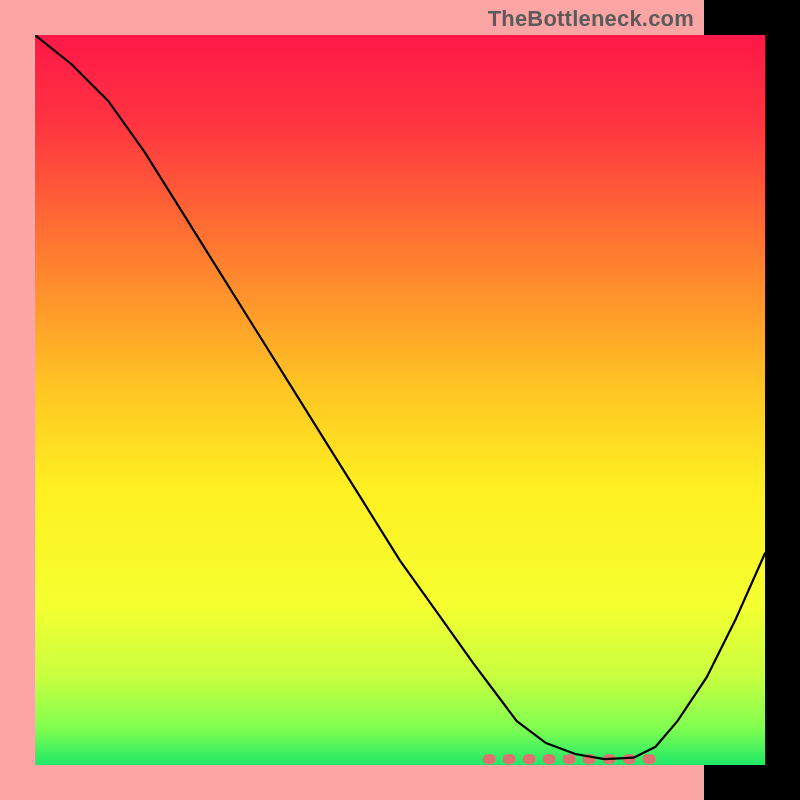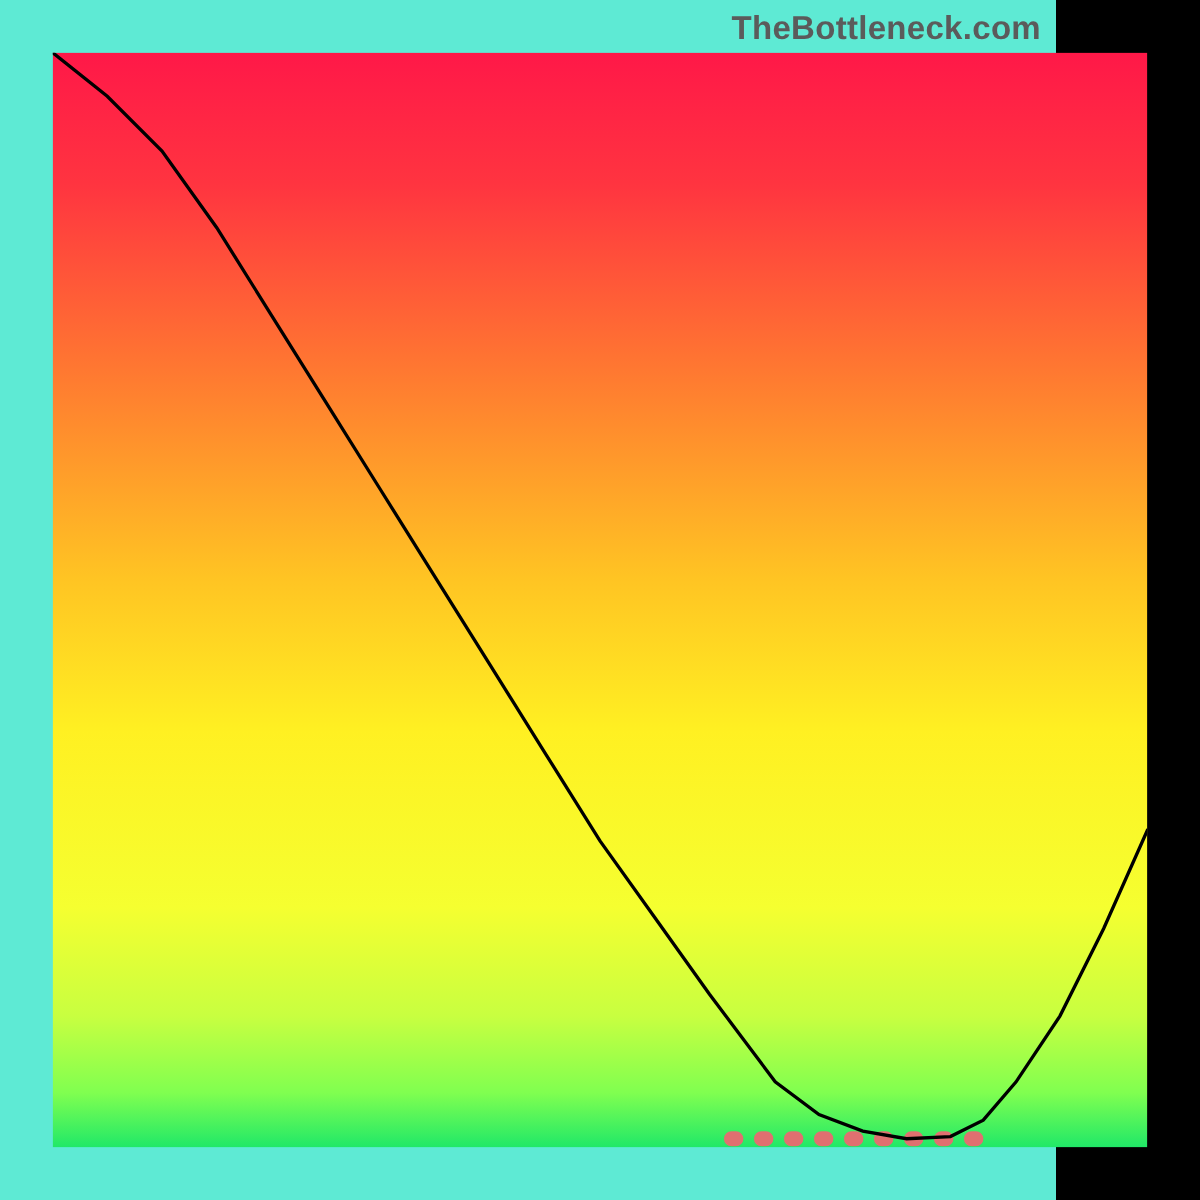--- a/index.html
+++ b/index.html
@@ -1,21 +1,21 @@
 <!DOCTYPE html>
 <html><head>
 <meta charset="utf-8">
 <style>
   * { margin: 0; padding: 0; box-sizing: border-box; }
   html, body { width: 800px; height: 800px; overflow: hidden; background: #000; }
   .frame {
     position: relative;
     width: 704px;
     height: 800px;
-    background: #5eead4;
+    background: #fca5a5;
   }
   .watermark {
     position: absolute;
     top: 6px;
     right: 10px;
     font-family: Arial, Helvetica, sans-serif;
     font-size: 22px;
     font-weight: 600;
     color: #5b5b5b;
     letter-spacing: 0.2px;

